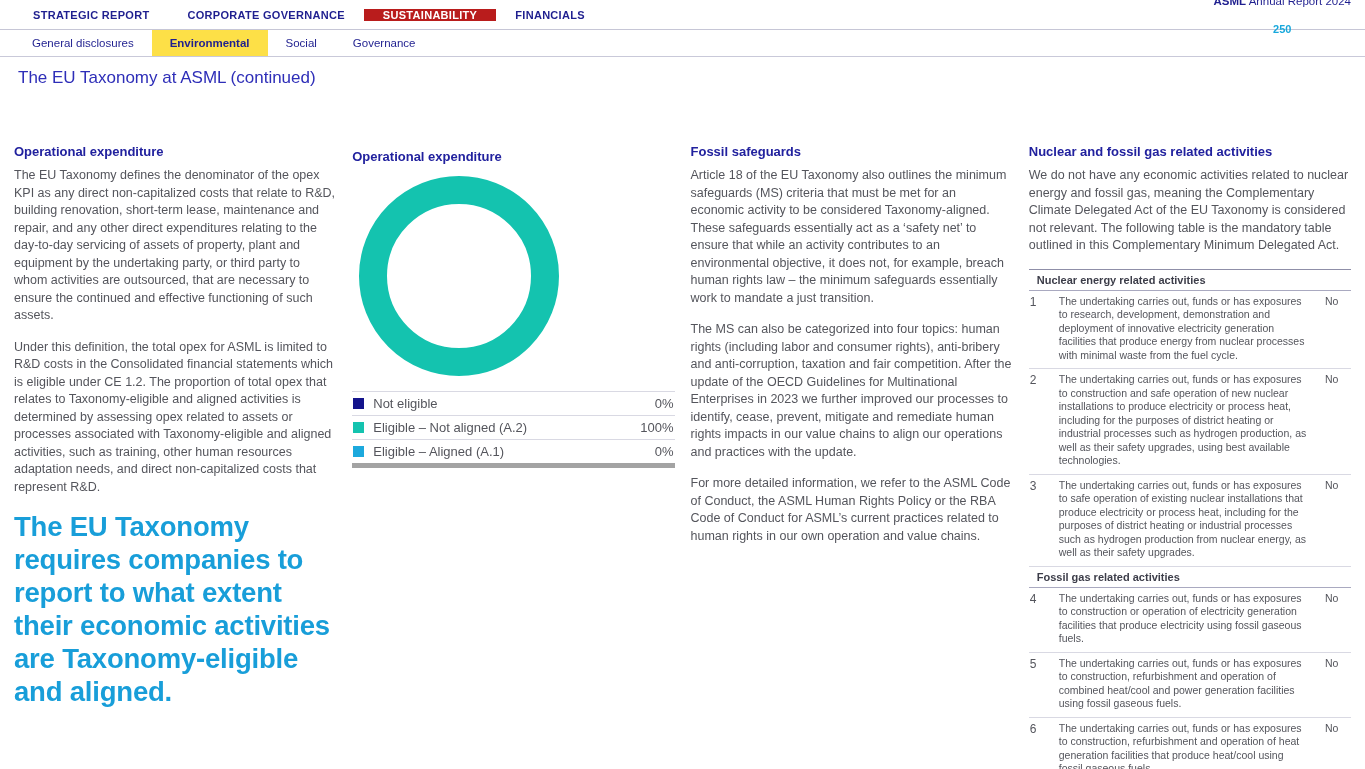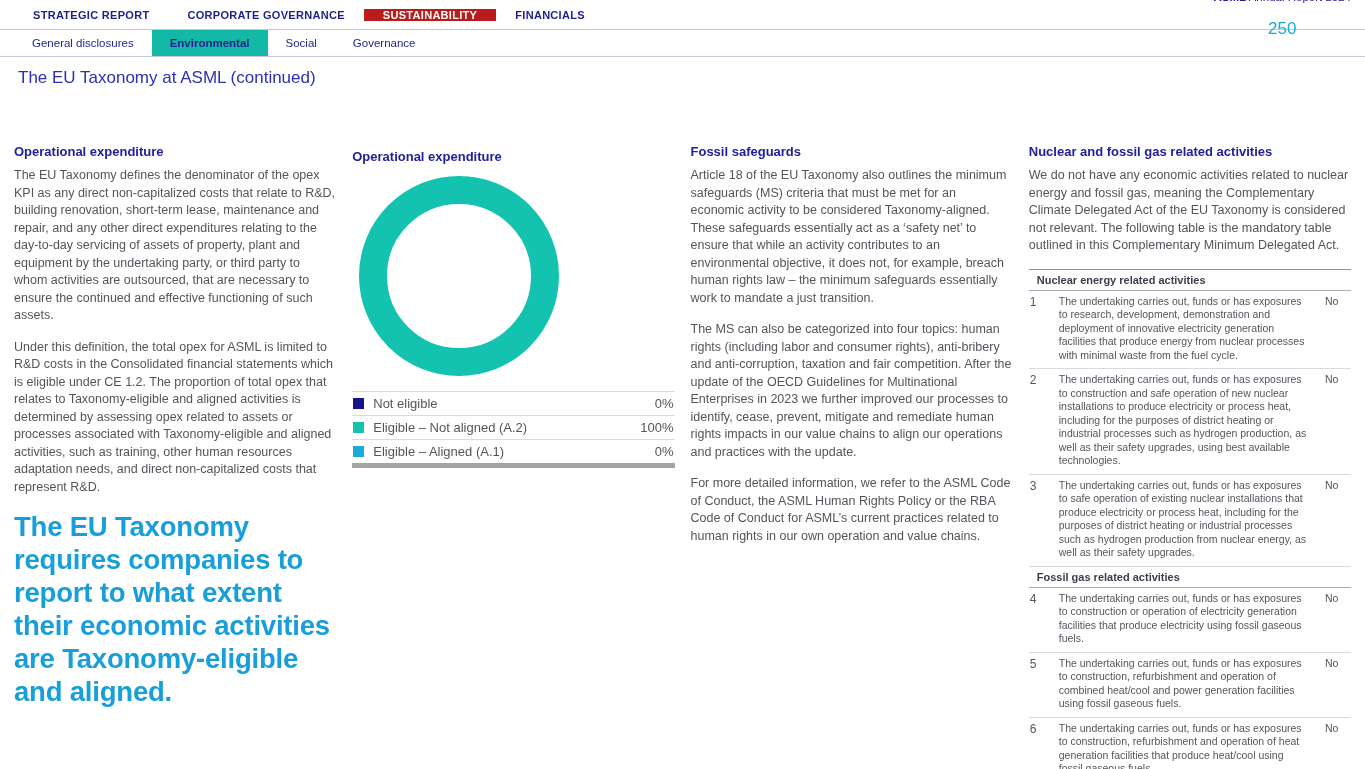--- a/index.html
+++ b/index.html
@@ -15,29 +15,29 @@
   .topnav-tabs { display:flex; margin-left:14px; }
   .topnav-tab {
     display:flex; align-items:center; padding:0 19px;
     font-size:11px; font-weight:bold; letter-spacing:.3px;
     color:#1f1f8f; cursor:pointer; white-space:nowrap;
   }
   .topnav-tab.active { background:#b91c1c; color:#ffffff; }
   .topnav-right { margin-left:auto; display:flex; align-items:center; gap:16px; padding-right:14px;flex-direction:column; }
   .brand { font-size:11.5px; color:#1f1f8f; }
   .brand b { font-weight:bold; }
-  .page-num { font-size:17px; font-weight:normal; color:#18a8dc; }
+  .page-num { font-size:11px; font-weight:bold; color:#18a8dc; }
   
   .subnav { display:flex; align-items:stretch; height:26px; margin-left:14px; }
   .subnav-wrap { border-bottom:1px solid #c9c9d9; }
   .subnav-item {
     display:flex; align-items:center; padding:0 18px;
     font-size:11.5px; color:#1f1f8f; cursor:pointer; white-space:nowrap;
   }
-  .subnav-item.active { background:#14b8a6; font-weight:bold; }
+  .subnav-item.active { background:#fde047; font-weight:bold; }
   
   .page-title {
     margin:11px 18px 0 18px;
     font-size:17px; color:#2e2eb8; font-weight:normal;
   }
   
   .main {
     display:grid;
     grid-template-columns:repeat(4, 1fr);
     column-gap:16px;

